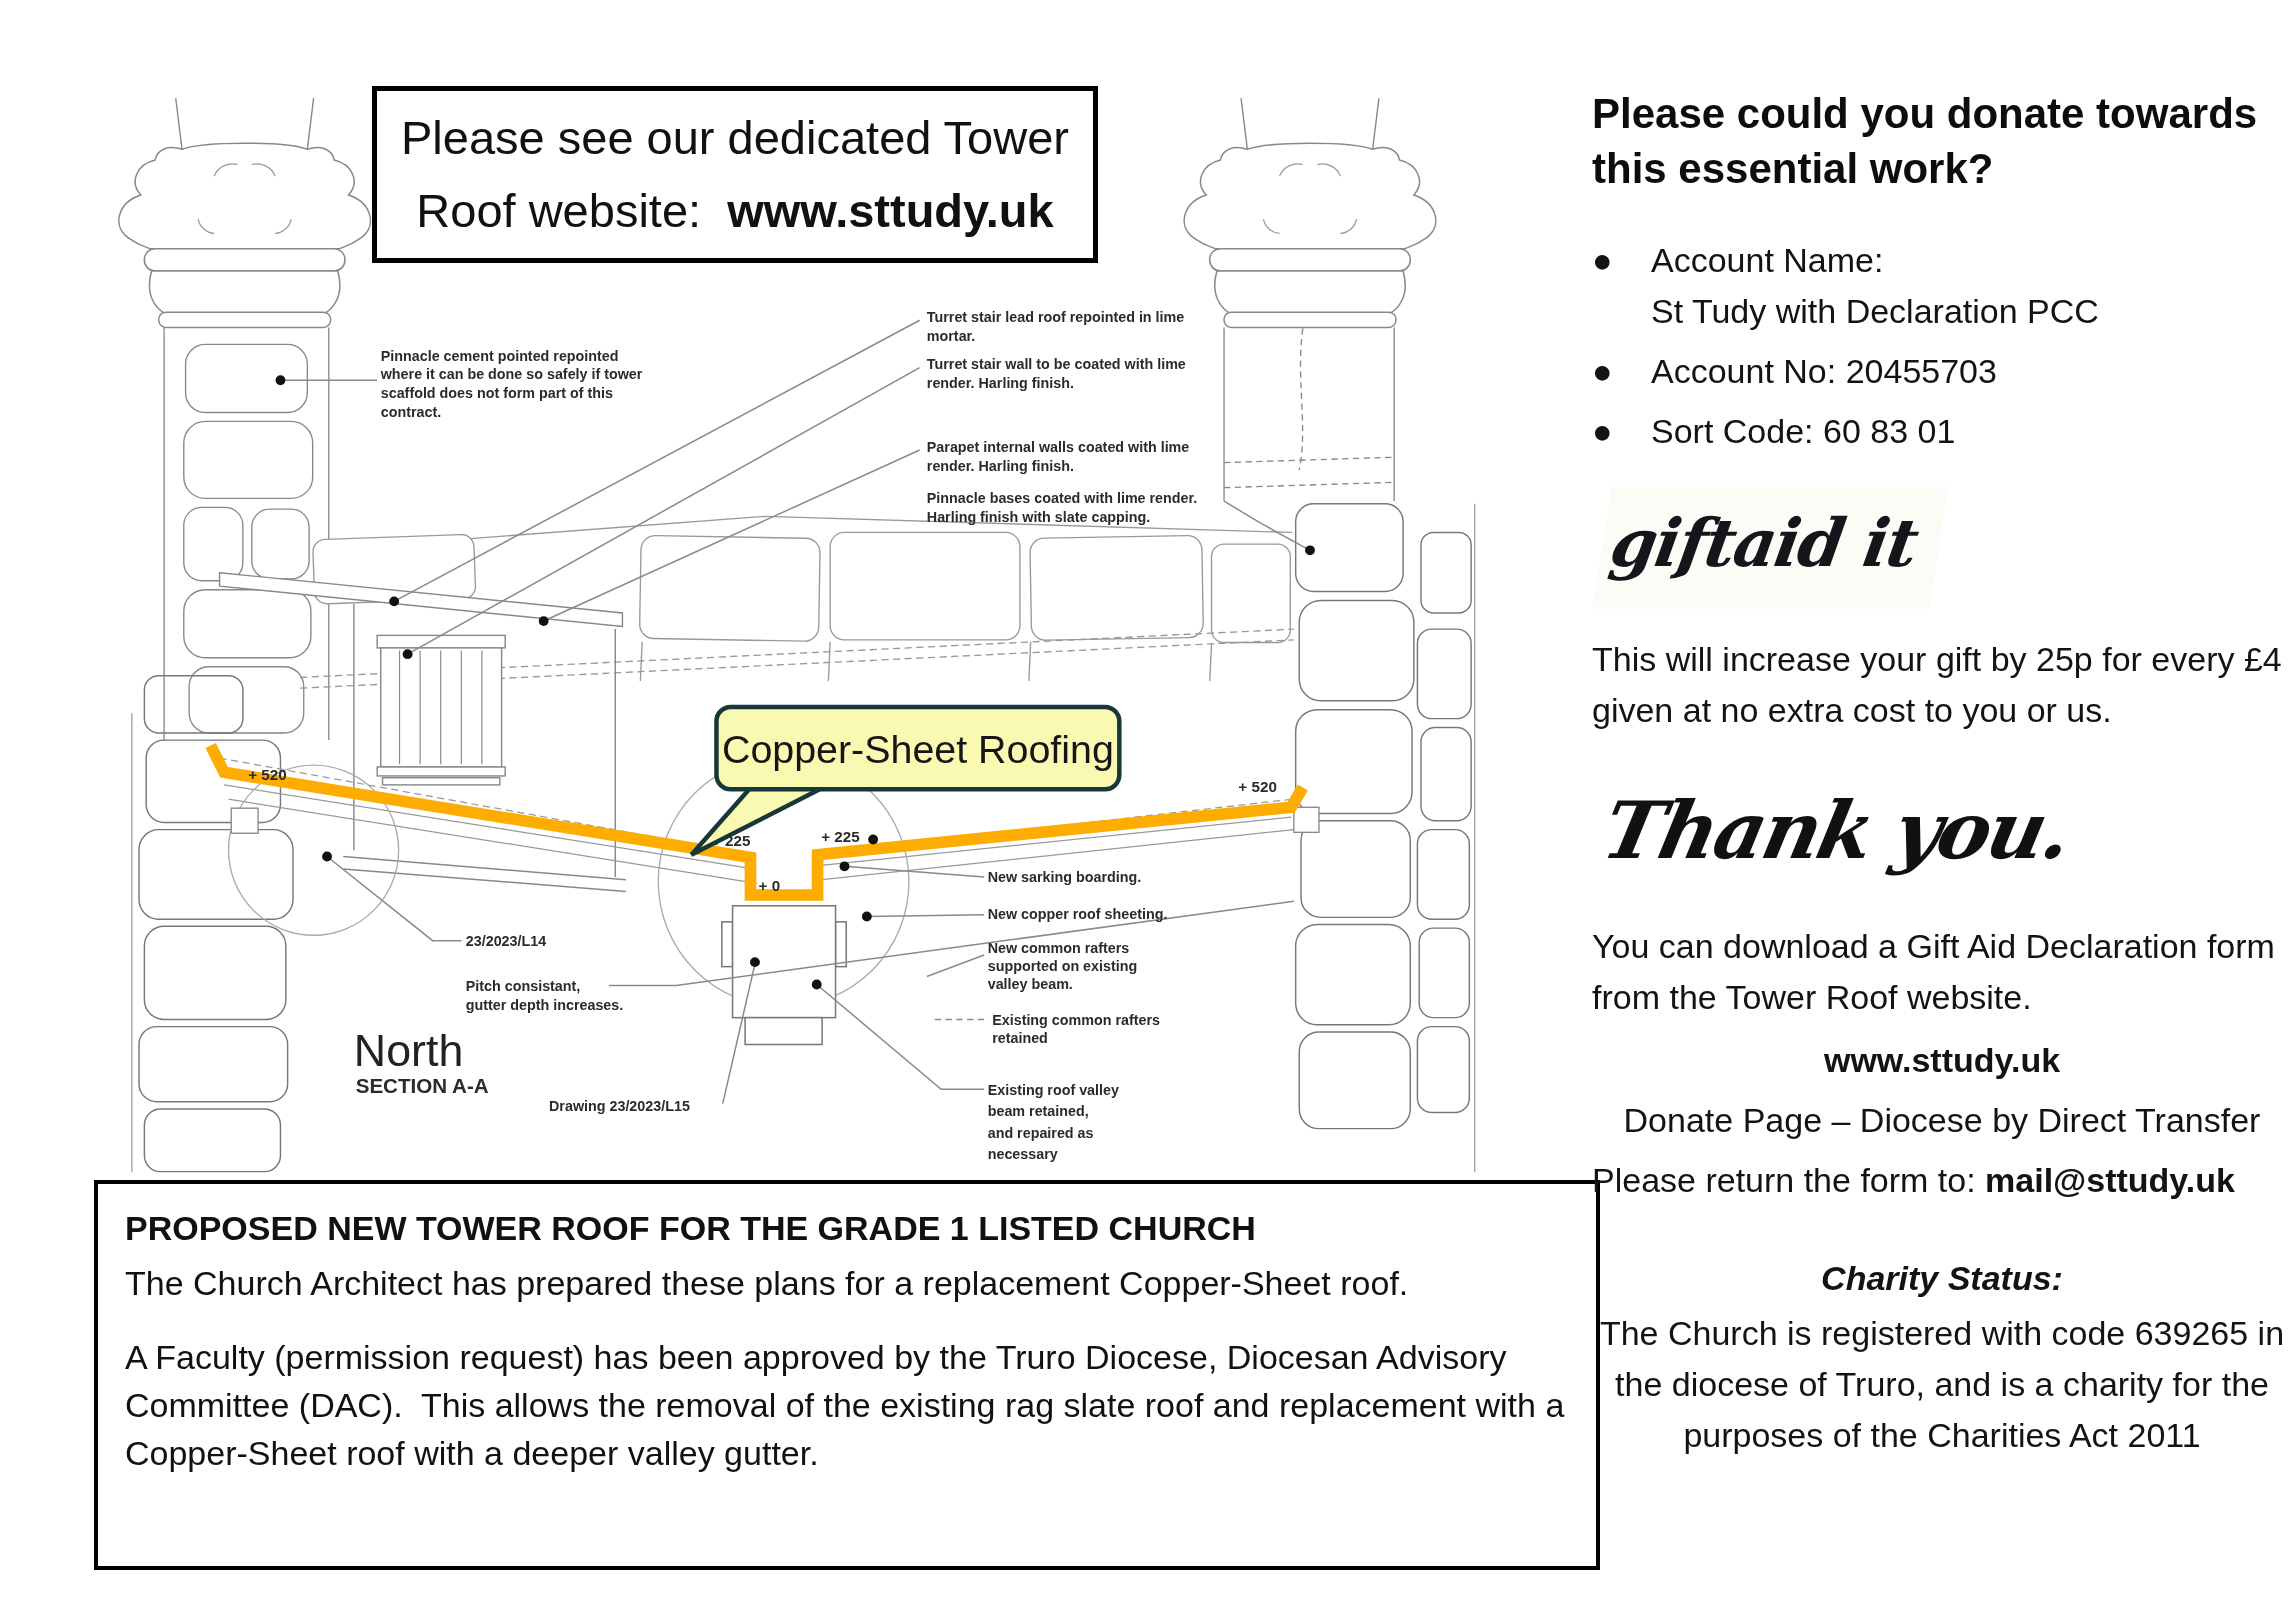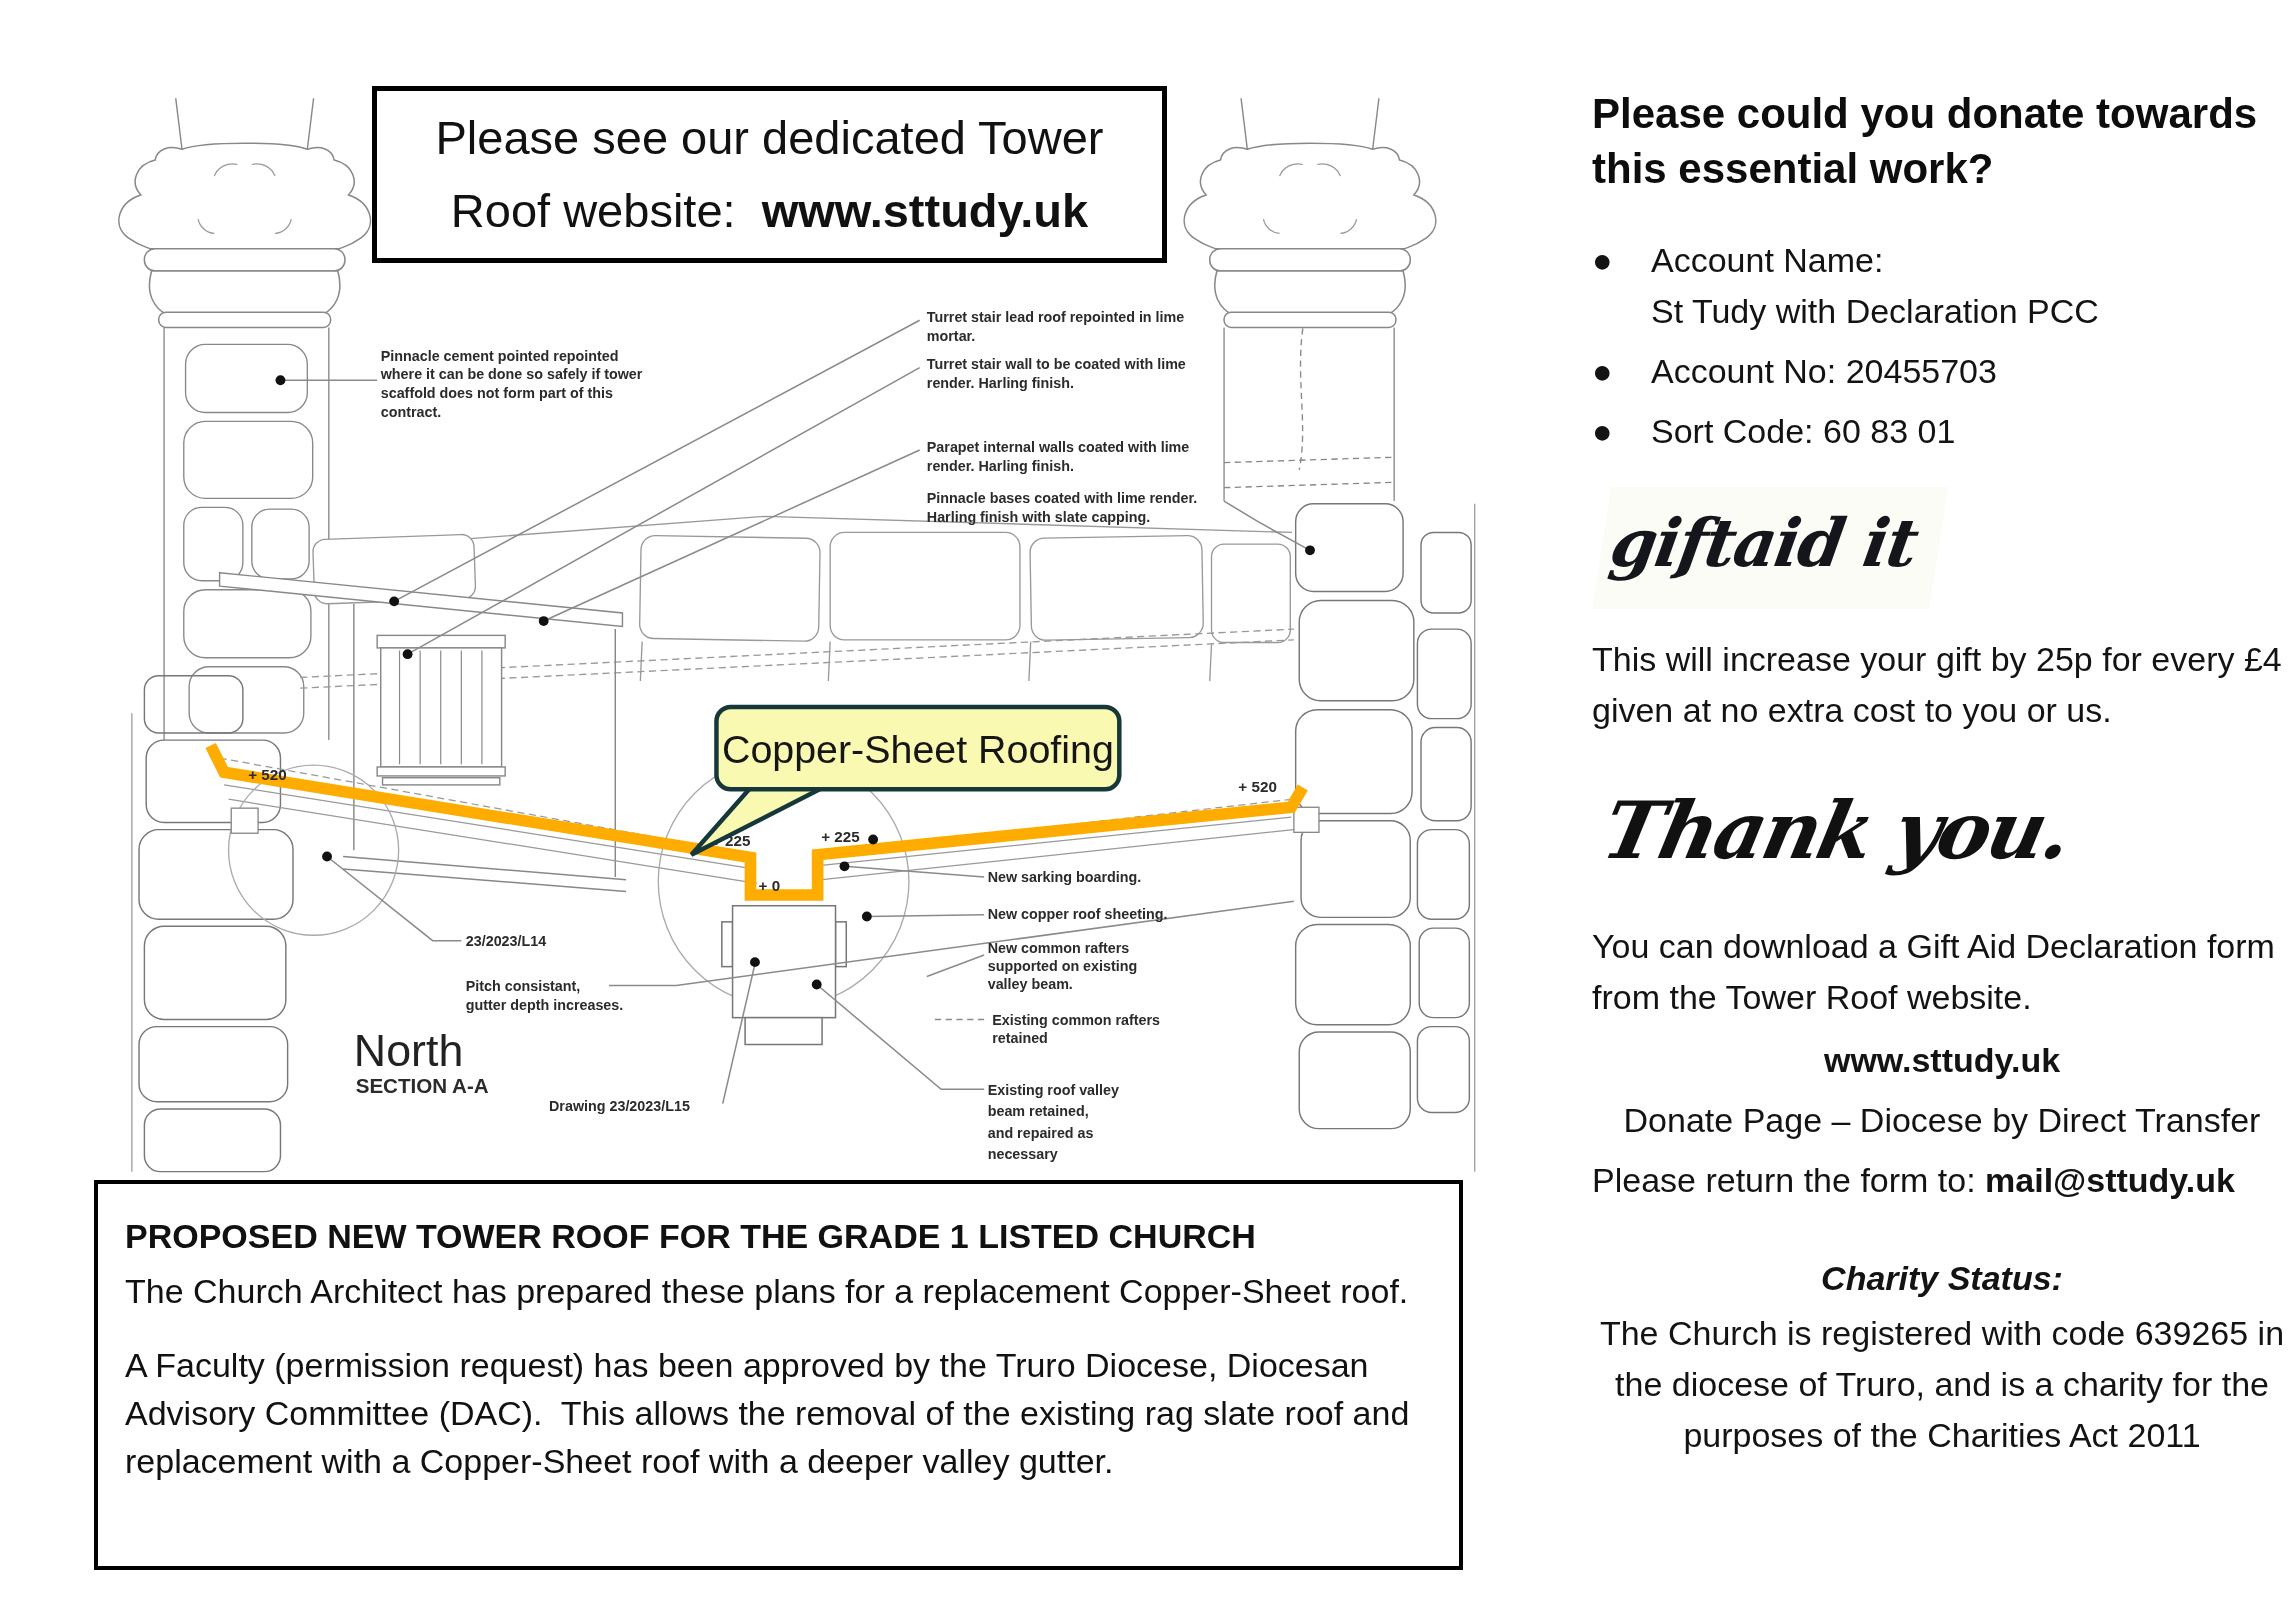--- a/index.html
+++ b/index.html
@@ -1,36 +1,36 @@
 <!DOCTYPE html>
 <html style="font-size:14.3px"><head>
 <meta charset="utf-8">
 <style>
   html,body{margin:0;padding:0;background:#e8e8e8;}
   #page{position:relative;width:2293px;height:1621px;background:#ffffff;overflow:hidden;
         font-family:"Liberation Sans",sans-serif;color:#1a1a1a;}
 
   
-  .topbox{position:absolute;left:372px;top:86px;width:795px;height:177px;border:5.4px solid #000;
+  .topbox{position:absolute;left:372px;top:86px;width:726px;height:177px;border:5.4px solid #000;
           box-sizing:border-box;display:flex;flex-direction:column;justify-content:center;
           align-items:center;text-align:center;font-size:47px;line-height:1.55;color:#111;}
   .topbox b{font-weight:700;}
 
   
   .drawing{position:absolute;left:85px;top:49px;width:1433px;height:1128px;}
   svg text{font-family:"Liberation Sans",sans-serif;}
   .ann{font-size:16px;font-weight:700;fill:#2b2b2b;}
   .lvl{font-size:17px;font-weight:700;fill:#2b2b2b;}
   .north{font-size:50px;font-weight:400;fill:#222;}
   .secaa{font-size:23px;font-weight:700;fill:#2b2b2b;}
   .callout-text{font-size:44px;fill:#161616;}
 
   
-  .proposal{position:absolute;left:94px;top:1180px;width:1369px;height:390px;border:4.5px solid #000;
-            box-sizing:border-box;padding:28px 27px;font-size:34px;line-height:1.42;color:#111;}
+  .proposal{position:absolute;left:94px;top:1180px;width:1506px;height:390px;border:4.5px solid #000;
+            box-sizing:border-box;padding:20px 27px;font-size:34px;line-height:1.42;color:#111;}
   .proposal .hd{font-weight:700;}
   .proposal p{margin:0 0 7.2px 0;}
   .proposal p.sp{margin-top:25px;}
 
   
   .donate{position:absolute;left:1592px;top:70px;width:700px;font-size:34px;line-height:1.5;color:#131313;}
   .donate h1{font-size:42px;line-height:1.32;font-weight:700;margin:16px 0 38px 0;color:#0d0d0d;}
   .bullets{margin:0 0 25px 0;}
   .bullet-row{display:flex;margin-bottom:9px;}
   .bullet-dot{width:59px;flex:0 0 59px;font-size:34px;}

